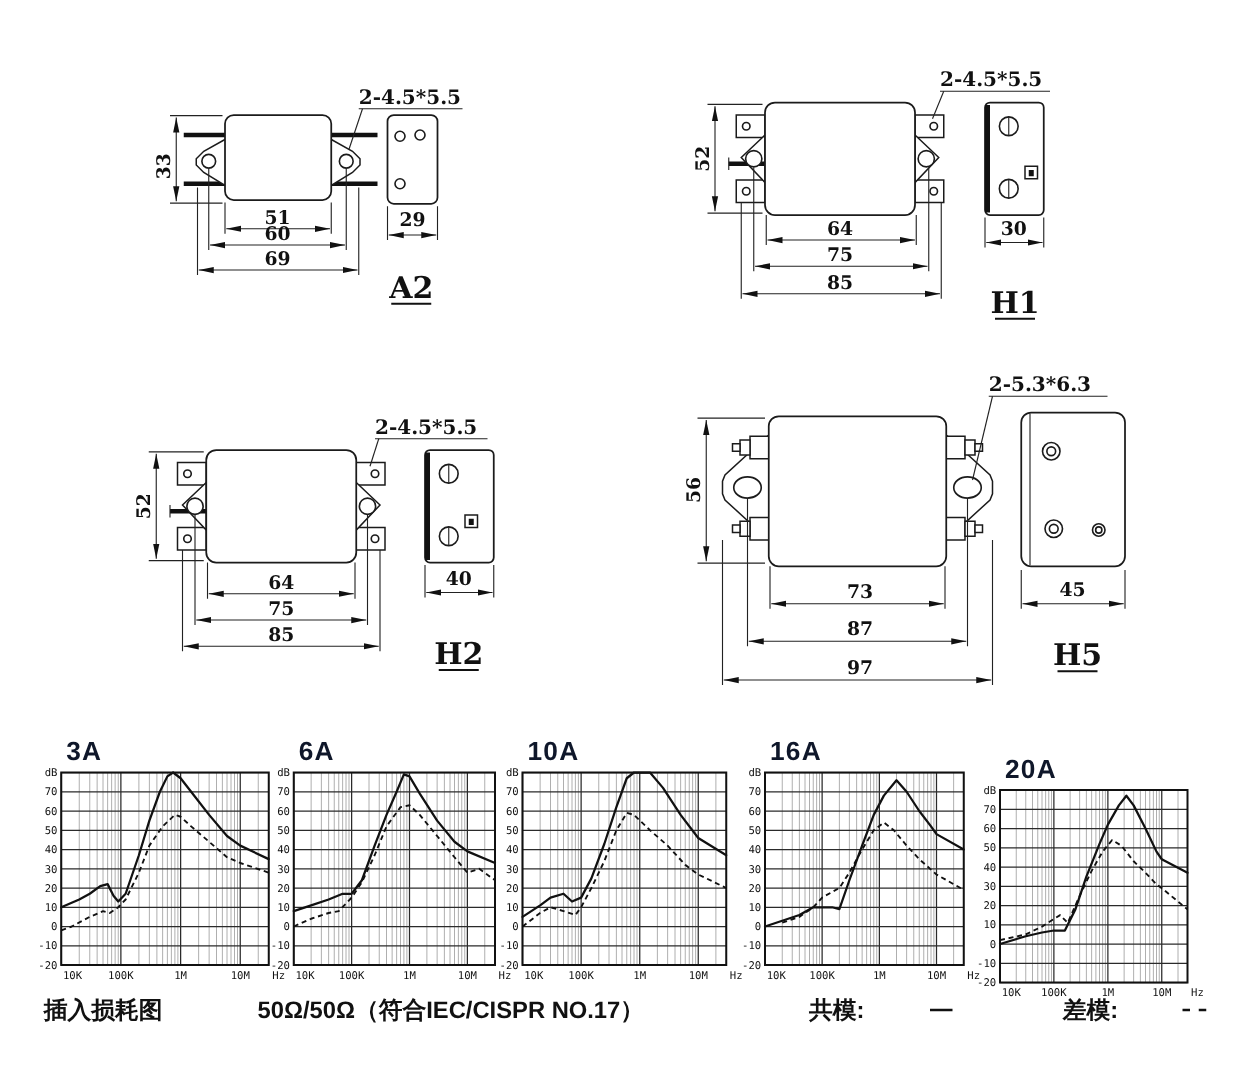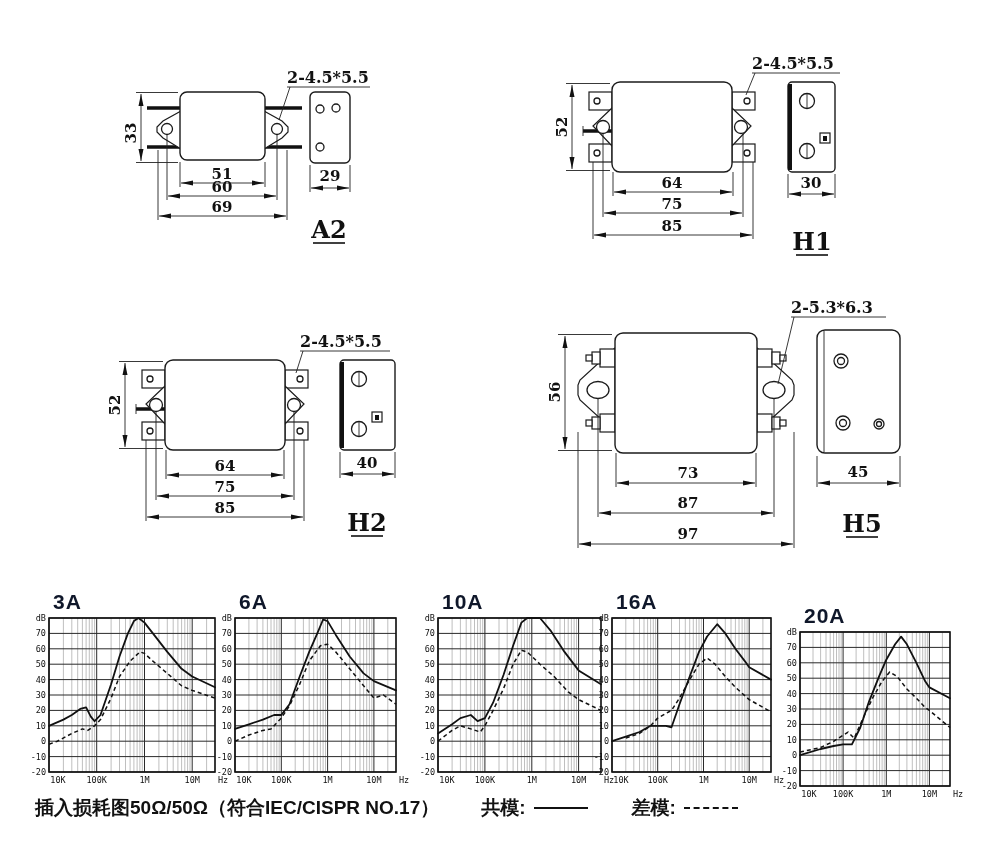--- a/index.html
+++ b/index.html
@@ -18,23 +18,23 @@
   .chart-title{position:relative;margin-left:26px;font:700 21px "Liberation Sans",sans-serif;
                letter-spacing:1px;color:#0f172a;height:24px;}
   .plot{position:absolute;left:0;top:22px;}
   .gmaj{stroke:#2a2a2a;stroke-width:1;}
   .gmin{stroke:#8a8a8a;stroke-width:0.55;}
   .pbox{stroke:#111;stroke-width:1.6;fill:none;}
   .tick{font:8.5px "DejaVu Sans Mono",monospace;fill:#111;}
   .solid{fill:none;stroke:#111;stroke-width:1.8;stroke-linejoin:round;stroke-linecap:round;}
   .dashed{fill:none;stroke:#111;stroke-width:1.5;stroke-dasharray:4 3;stroke-linejoin:round;}
   #caption{position:absolute;left:35px;top:795px;width:930px;display:flex;align-items:center;
-           font:700 19px "Liberation Sans",sans-serif;color:#111;white-space:nowrap;}
-  .cap-imp{}
-  .cap-cm{margin-left:42px;}
+           font:700 19px "Liberation Sans",sans-serif;color:#111;white-space:nowrap;gap:44px;}
+  .cap-imp{margin-left:32px;}
+  .cap-cm{margin-left:88px;}
   .cap-dm{margin-left:44px;}
   .line-sample{display:inline-block;width:54px;border-top:2.5px solid #111;margin-left:8px;vertical-align:middle;}
   .dash-sample{display:inline-block;width:54px;border-top:2.5px dashed #111;margin-left:8px;vertical-align:middle;}
 </style>
 </head>
 <body>
 
 <div id="page">
 
 <svg width="0" height="0" style="position:absolute">
@@ -410,21 +410,21 @@
           <text class="tick" x="31.0" y="171" text-anchor="middle">10K</text>
           <text class="tick" x="68.3" y="171" text-anchor="middle">100K</text>
           <text class="tick" x="114.6" y="171" text-anchor="middle">1M</text>
           <text class="tick" x="160.9" y="171" text-anchor="middle">10M</text>
           <text class="tick" x="191.0" y="171" text-anchor="middle">Hz</text>
           <polyline class="solid" points="22.0,116.9 35.9,112.3 49.9,107.6 61.1,103.0 68.3,103.0 76.5,92.2 86.7,64.5 96.2,39.9 104.3,21.4 110.1,7.5 114.6,9.1 122.8,22.9 136.7,44.5 150.6,61.4 160.9,69.1 183.0,78.4"></polyline>
           <polyline class="dashed" points="22.0,129.2 35.9,123.0 49.9,118.4 58.0,116.9 68.3,106.1 76.5,93.8 86.7,72.2 96.2,49.1 107.4,33.7 114.6,32.2 122.8,39.9 136.7,56.8 150.6,73.8 160.9,86.1 170.4,83.0 183.0,92.2"></polyline>
         </svg>
       </div>
 </div>
-<div class="chart" style="left:416px;top:590px">
+<div class="chart" style="left:396px;top:590px">
   <div class="chart-title">10A</div>
   <div class="plot">
         <svg width="201" height="176">
           <line class="gmaj" x1="22.0" y1="6" x2="22.0" y2="160"></line>
           <line class="gmin" x1="36.1" y1="6" x2="36.1" y2="160"></line>
           <line class="gmin" x1="44.4" y1="6" x2="44.4" y2="160"></line>
           <line class="gmin" x1="50.2" y1="6" x2="50.2" y2="160"></line>
           <line class="gmin" x1="54.8" y1="6" x2="54.8" y2="160"></line>
           <line class="gmin" x1="58.5" y1="6" x2="58.5" y2="160"></line>
           <line class="gmin" x1="61.6" y1="6" x2="61.6" y2="160"></line>

